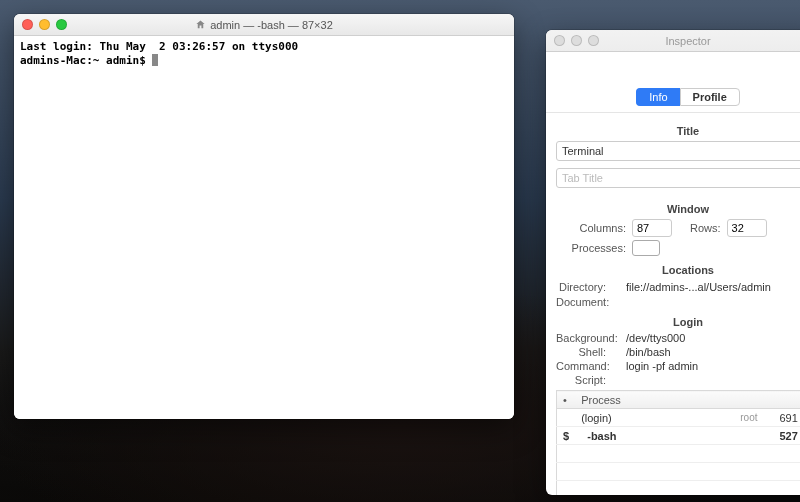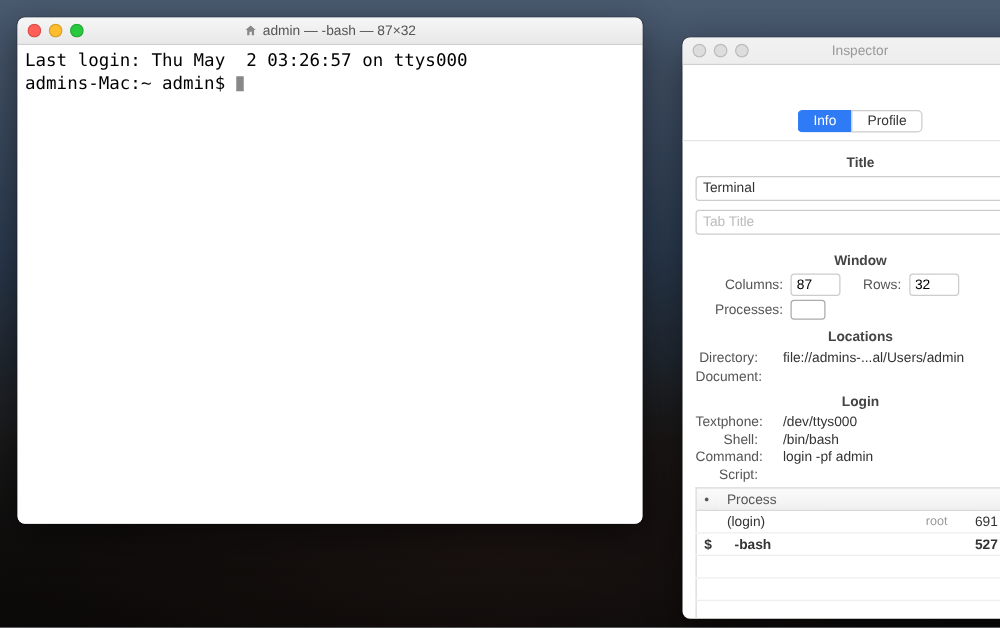--- a/index.html
+++ b/index.html
@@ -54,38 +54,39 @@
     display:flex; justify-content:center; gap:4px;
     pointer-events:none;
   }
   .home-icon svg { width:11px; height:11px; display:block; }
 
   
   #terminal { top: 14px; left: 14px; width: 500px; height: 405px; }
   .term-body {
     flex: 1; background: #fff; padding: 4px 6px;
     font-family: "Menlo","Monaco",monospace;
-    font-size: 14px; color:#000; white-space: pre;
+    font-size: 11px; color:#000; white-space: pre;
     line-height: 1.3;
+    font-weight: bold;
   }
   .caret { display:inline-block; width:6px; height:12px; background:#888; vertical-align:-2px; }
 
   
   #inspector { top: 30px; left: 546px; width: 284px; height: 465px; }
   .segmented {
     display:flex; justify-content:center; padding:8px 0 6px;
     border-bottom:1px solid #e5e5e5;
     margin-top:28px;
   }
   .seg {
     font-size:11px; padding: 2px 12px; border:1px solid #ccc;
     background:#fff; color:#333;
   }
   .seg:first-child { border-radius:4px 0 0 4px; border-right:none; }
-  .seg:last-child  { border-radius:0 4px 4px 0; }
+  .seg:last-child  { border-radius:0 4px 4px 0;font-weight:bold; }
   .seg.active { background:#2f7bf6; color:#fff; border-color:#2f7bf6; }
 
   .insp-body { flex:1; overflow:auto; padding: 4px 10px 10px; color:#333; }
   .section-h {
     font-weight:700; font-size:11px; color:#444; margin: 8px 0 4px; text-align: center;
   }
   .field {
     width:100%; height:20px; border:1px solid #ccc; border-radius:3px;
     padding: 0 5px; font-size:11px; color:#333; margin-bottom:7px;
     background:#fff;
@@ -213,21 +214,21 @@
           </svg>
       </span>
     </div>
     <div class="kv">
       <span class="k">Document:</span>
       <span class="v"></span>
     </div>
 
     <div class="section-h">Login</div>
     <div class="kv">
-        <span class="k">Textphone:</span>
+        <span class="k">Background:</span>
       <span class="v">/dev/ttys000</span>
       </div>
     <div class="kv">
         <span class="k">Shell:</span>
       <span class="v">/bin/bash</span>
       </div>
     <div class="kv">
         <span class="k">Command:</span>
       <span class="v">login -pf admin</span>
       </div>

